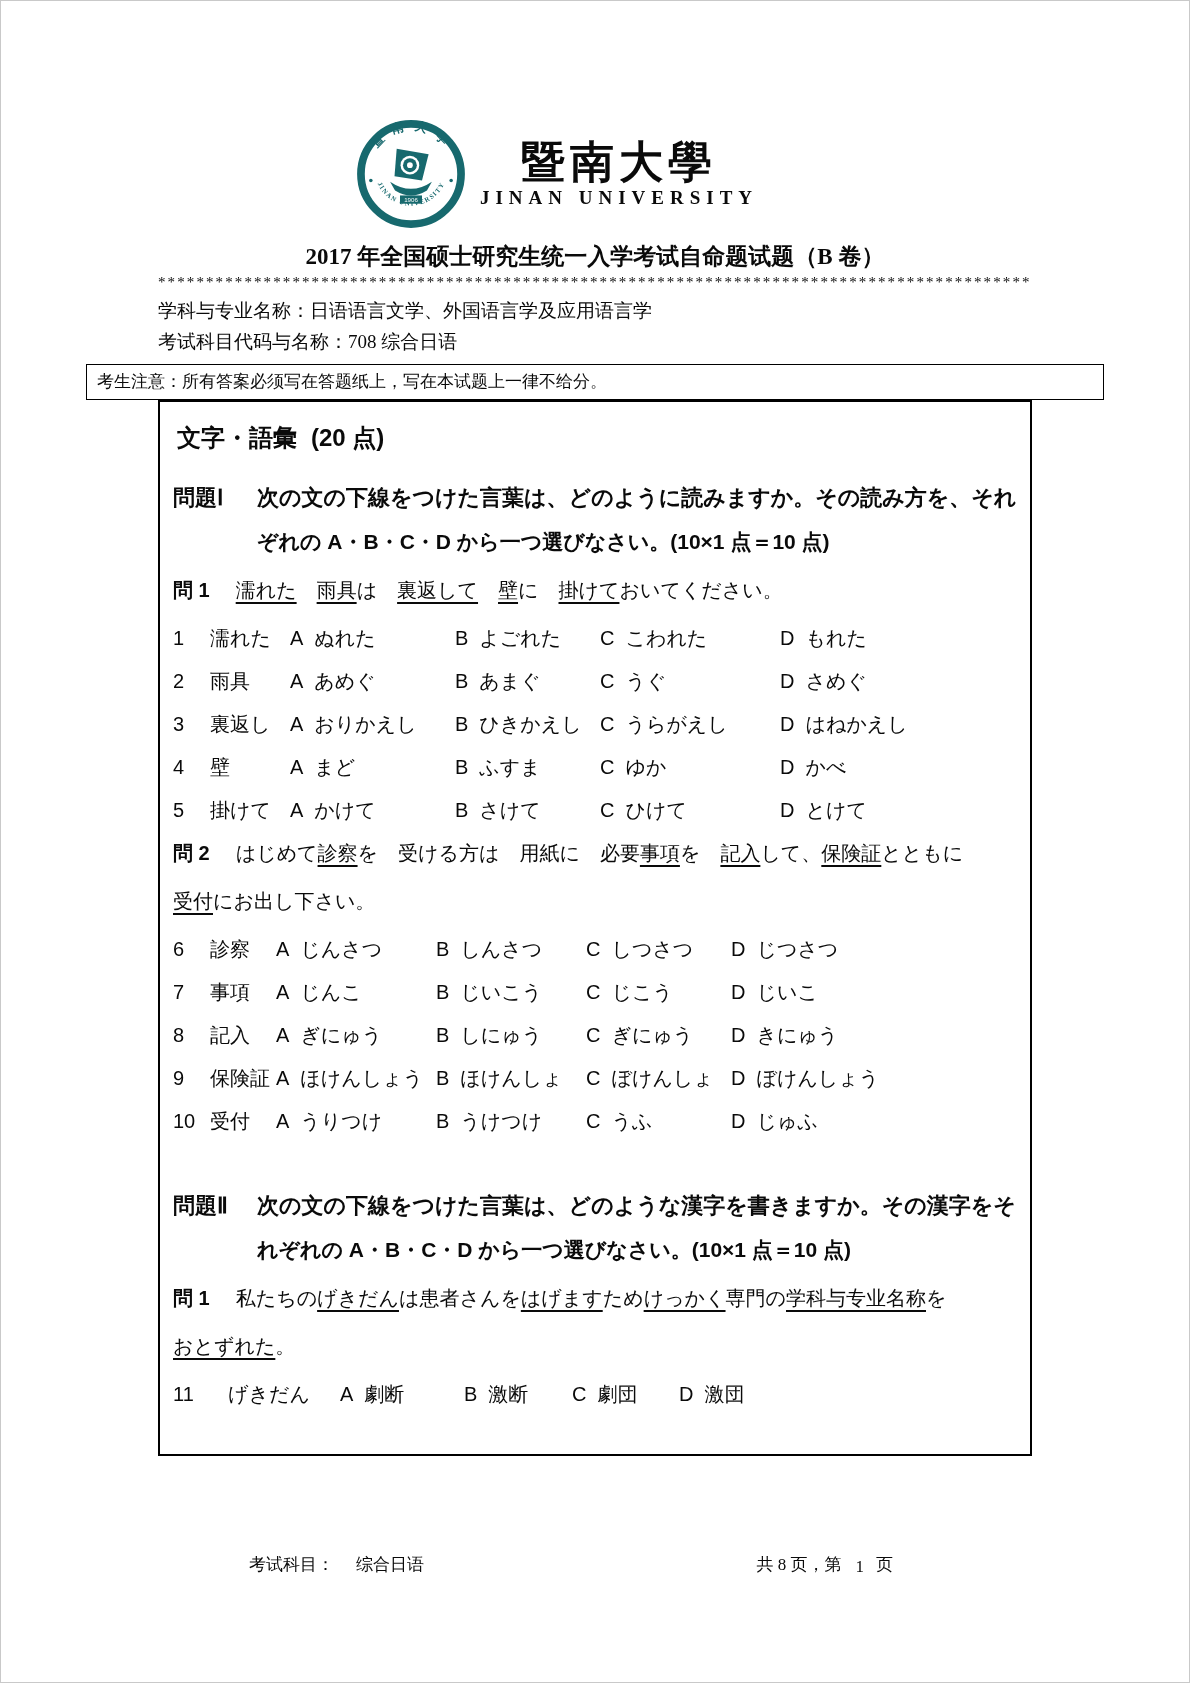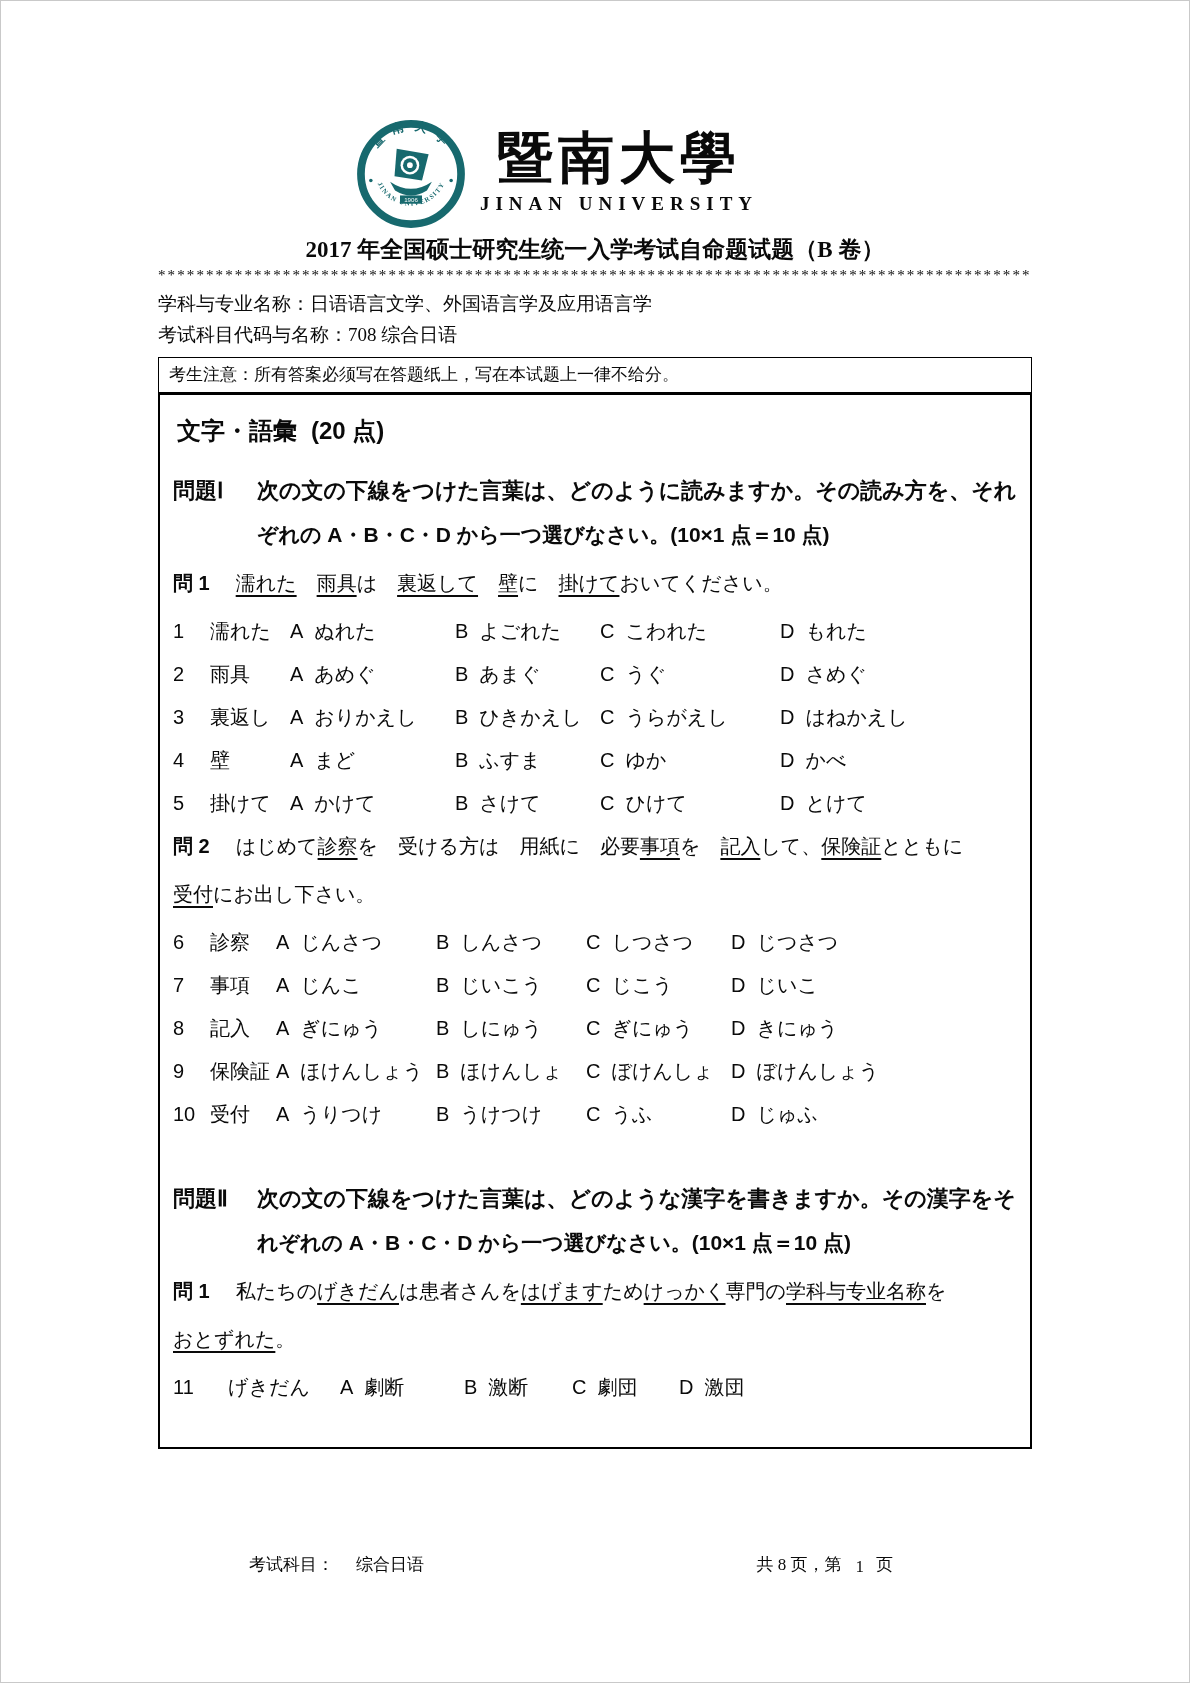--- a/index.html
+++ b/index.html
@@ -7,32 +7,32 @@
         border:1px solid #c9c9c9;box-sizing:border-box;overflow:hidden;color:#0a0a0a;
         font-family:"Liberation Serif", serif;}
   
   .logo-row{display:flex;align-items:center;justify-content:center;gap:14px;
             margin-top:118px;transform:translateX(-38px);}
   .seal{width:110px;height:110px;flex:none;}
   .seal-stroke{stroke:var(--seal);}
   .seal-fill{fill:var(--seal);}
   .seal-text{fill:var(--seal);font-family:"Liberation Serif",serif;font-weight:700;}
   .logo-text{display:flex;flex-direction:column;align-items:center;}
-  .calligraphy{font-size:56px;font-weight:900;letter-spacing:5px;line-height:1.05;
-               font-family:Liberation Mono, monospace;}
+  .calligraphy{font-size:44px;font-weight:900;letter-spacing:5px;line-height:1.05;
+               font-family:Liberation Sans, sans-serif;}
   .en-name{font-size:19px;font-weight:700;letter-spacing:6px;margin-top:2px;
            font-family:"Liberation Serif",serif;}
   
-  .title{text-align:center;font-size:23px;font-weight:700;margin-top:5px;}
+  .title{text-align:center;font-size:23px;font-weight:700;margin-top:12px;}
   .stars{width:874px;margin:2px auto 0;font-size:15px;letter-spacing:2.1px;
          white-space:nowrap;overflow:hidden;}
   .meta{width:874px;margin:5px auto 0;font-size:19px;}
   .meta.first{margin-top:7px;}
   
-  .notice{width:874px;margin:9px auto 0;border:1px solid #000;box-sizing:border-box;
+  .notice{width:1018px;margin:9px auto 0;border:1px solid #000;box-sizing:border-box;
           padding:5px 10px 6px;font-size:17px;}
   .mainbox{width:874px;min-height:1056px;margin:0 auto;border:2px solid #000;
            box-sizing:border-box;padding:14px 13px 10px;
            font-family:"Liberation Sans", sans-serif;}
   .sectitle{font-size:24px;font-weight:700;margin:6px 4px 30px;}
   .sectitle .pts{margin-left:14px;}
   .phead{display:flex;font-size:22px;font-weight:700;line-height:27px;margin-bottom:17px;align-items:center;}
   .phead .plabel{width:84px;flex:none;}
   .phead2{padding-left:84px;font-size:21px;font-weight:700;line-height:27px;margin-bottom:22px;}
   .sentence{font-size:20px;line-height:27px;margin-bottom:21px;}

